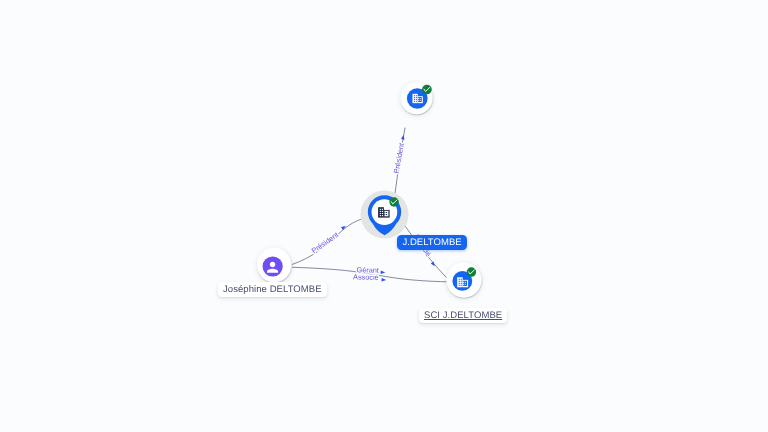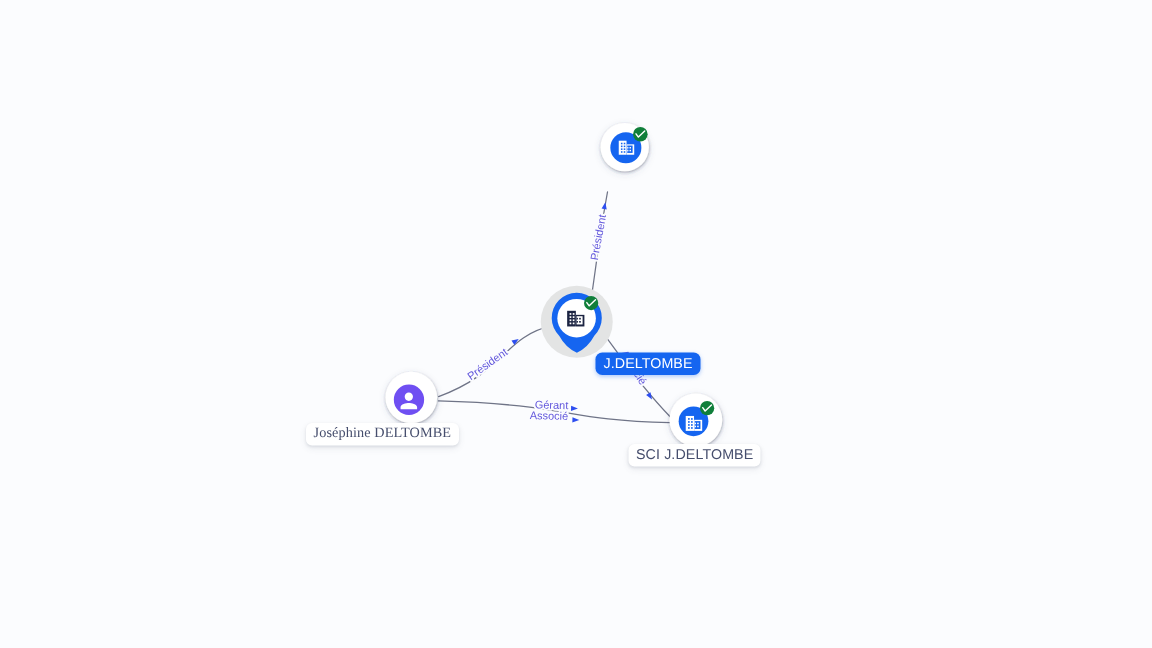--- a/index.html
+++ b/index.html
@@ -123,15 +123,15 @@
           <use href="#bld-c" fill="#ffffff"></use>
       </g>
       <g>
         <circle cx="471.4" cy="272.1" r="4.75" fill="#107f3a"></circle>
         <path d="M468.5 271.8 L470.1 274.0 L474.3 270.0" fill="none" stroke="#fff" stroke-width="0.95" stroke-linecap="round" stroke-linejoin="round"></path>
       </g>
     </g>
   </svg>
 
   <div class="nlabel sel" id="lbl-jd" style="left:349px;top:235px;margin-left:48px;">J.DELTOMBE</div>
-  <div class="nlabel" id="lbl-jos" style="left:204px;top:282px;font-family:Liberation Serif, serif;">Joséphine DELTOMBE</div>
-  <div class="nlabel" id="lbl-sci" style="left:419px;top:296px;">SCI J.DELTOMBE</div>
+  <div class="nlabel" id="lbl-jos" style="left:218px;top:282px;">Joséphine DELTOMBE</div>
+  <div class="nlabel" id="lbl-sci" style="left:419px;top:308px;text-decoration:underline;">SCI J.DELTOMBE</div>
 </div>
 
 </body></html>

